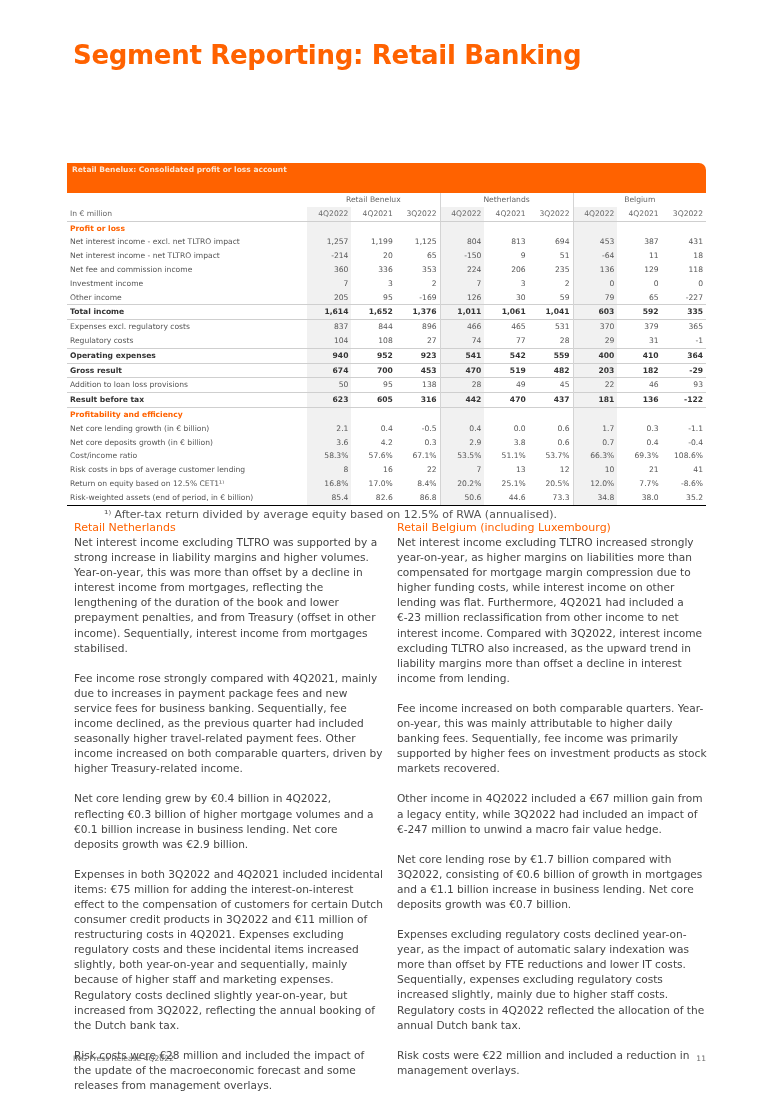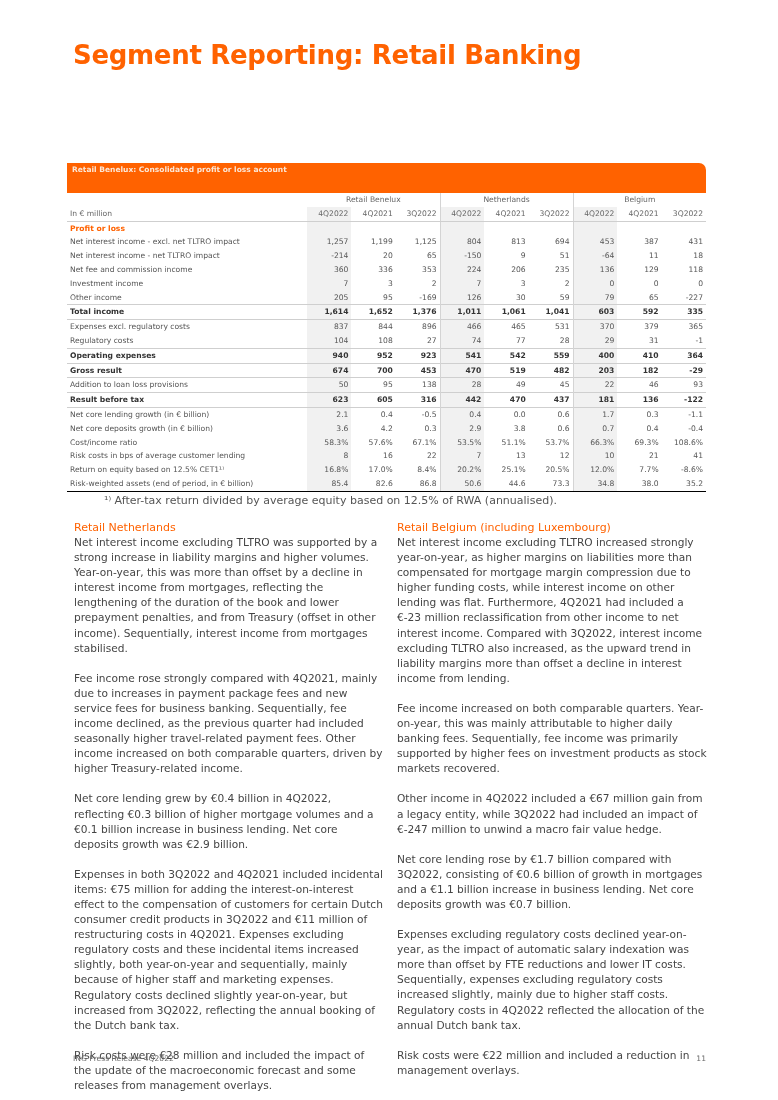--- a/index.html
+++ b/index.html
@@ -230,20 +230,32 @@
           <td class="n hl">623</td>
           <td class="n">605</td>
           <td class="n">316</td>
           <td class="n hl sep">442</td>
           <td class="n">470</td>
           <td class="n">437</td>
           <td class="n hl sep">181</td>
           <td class="n">136</td>
           <td class="n">-122</td>
         </tr>
+        <tr class="sec">
+          <td class="l">Profitability and efficiency</td>
+          <td class="n hl"></td>
+          <td class="n"></td>
+          <td class="n"></td>
+          <td class="n hl sep"></td>
+          <td class="n"></td>
+          <td class="n"></td>
+          <td class="n hl sep"></td>
+          <td class="n"></td>
+          <td class="n"></td>
+        </tr>
         <tr>
           <td class="l">Net core lending growth (in € billion)</td>
           <td class="n hl">2.1</td>
           <td class="n">0.4</td>
           <td class="n">-0.5</td>
           <td class="n hl sep">0.4</td>
           <td class="n">0.0</td>
           <td class="n">0.6</td>
           <td class="n hl sep">1.7</td>
           <td class="n">0.3</td>

